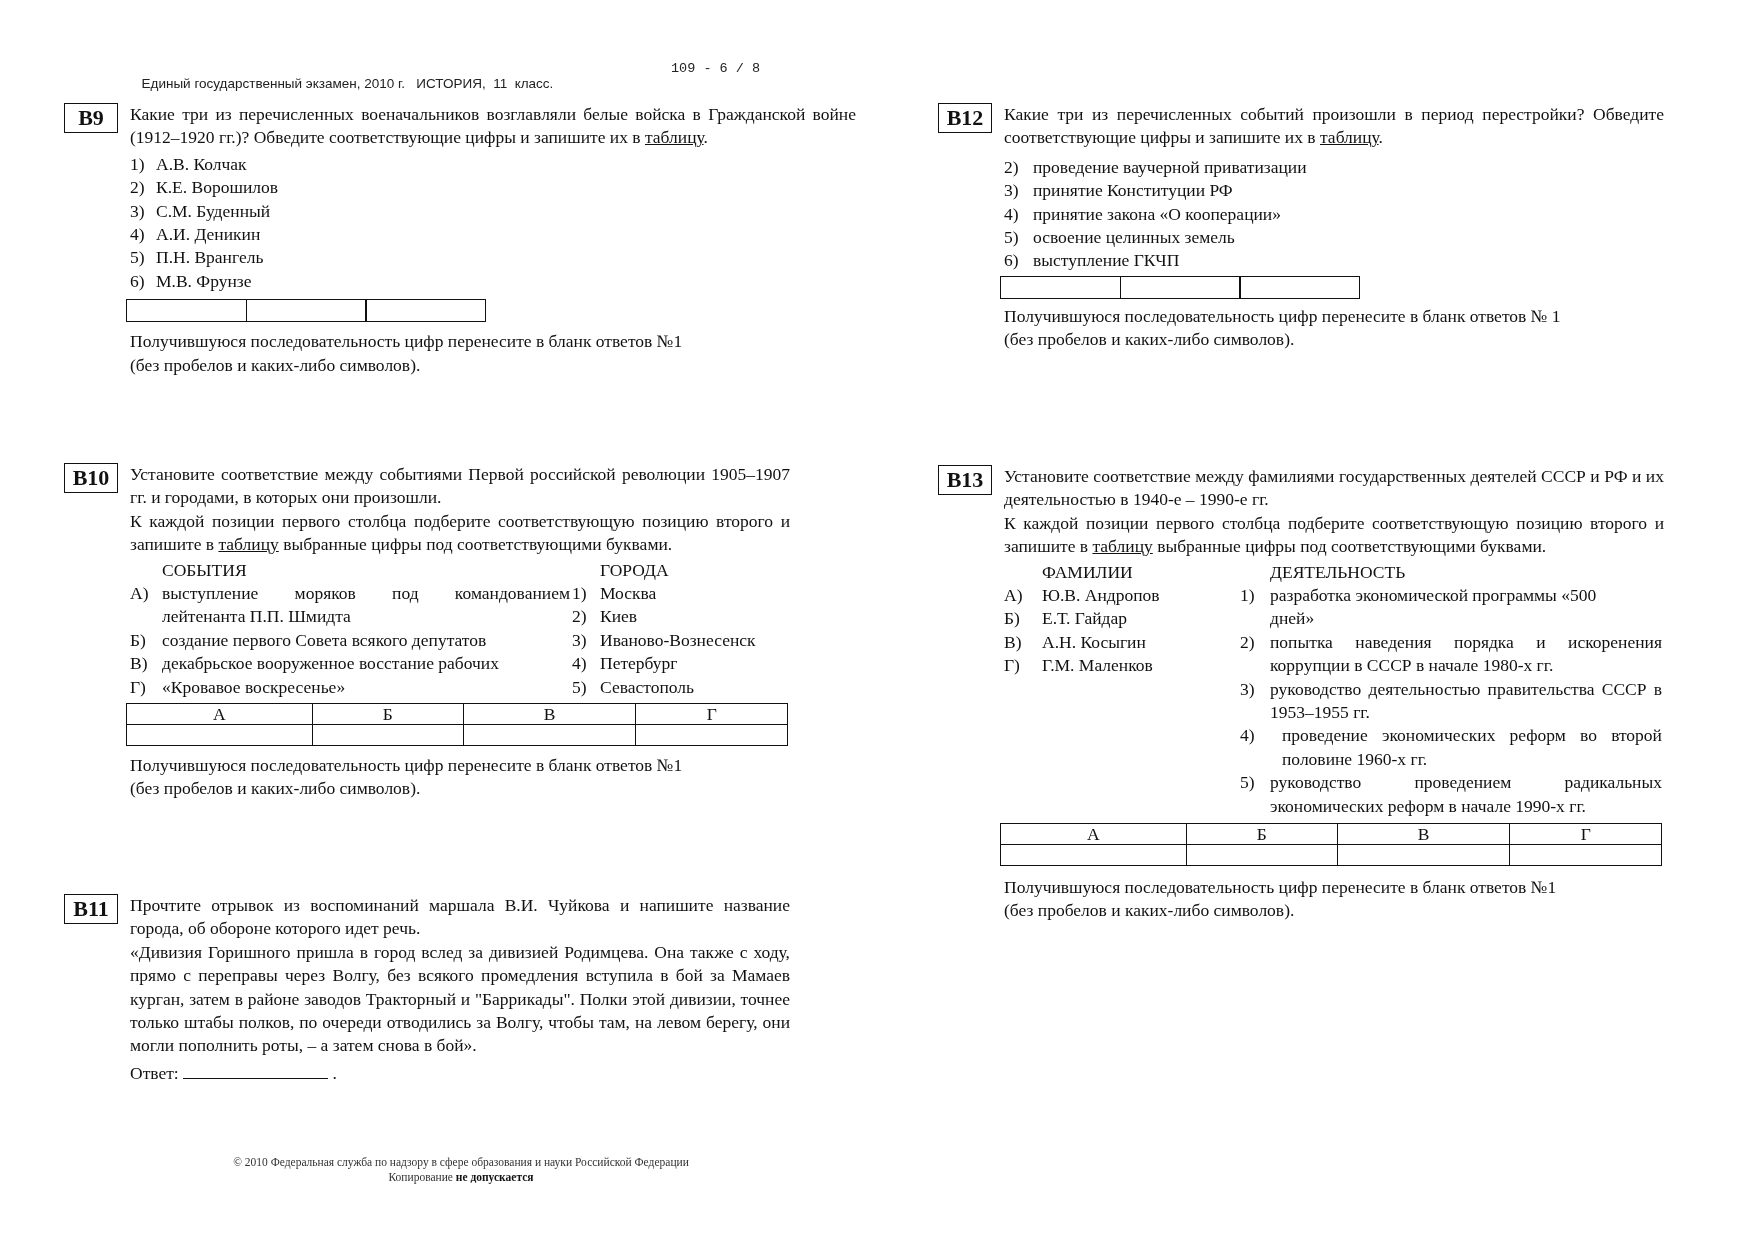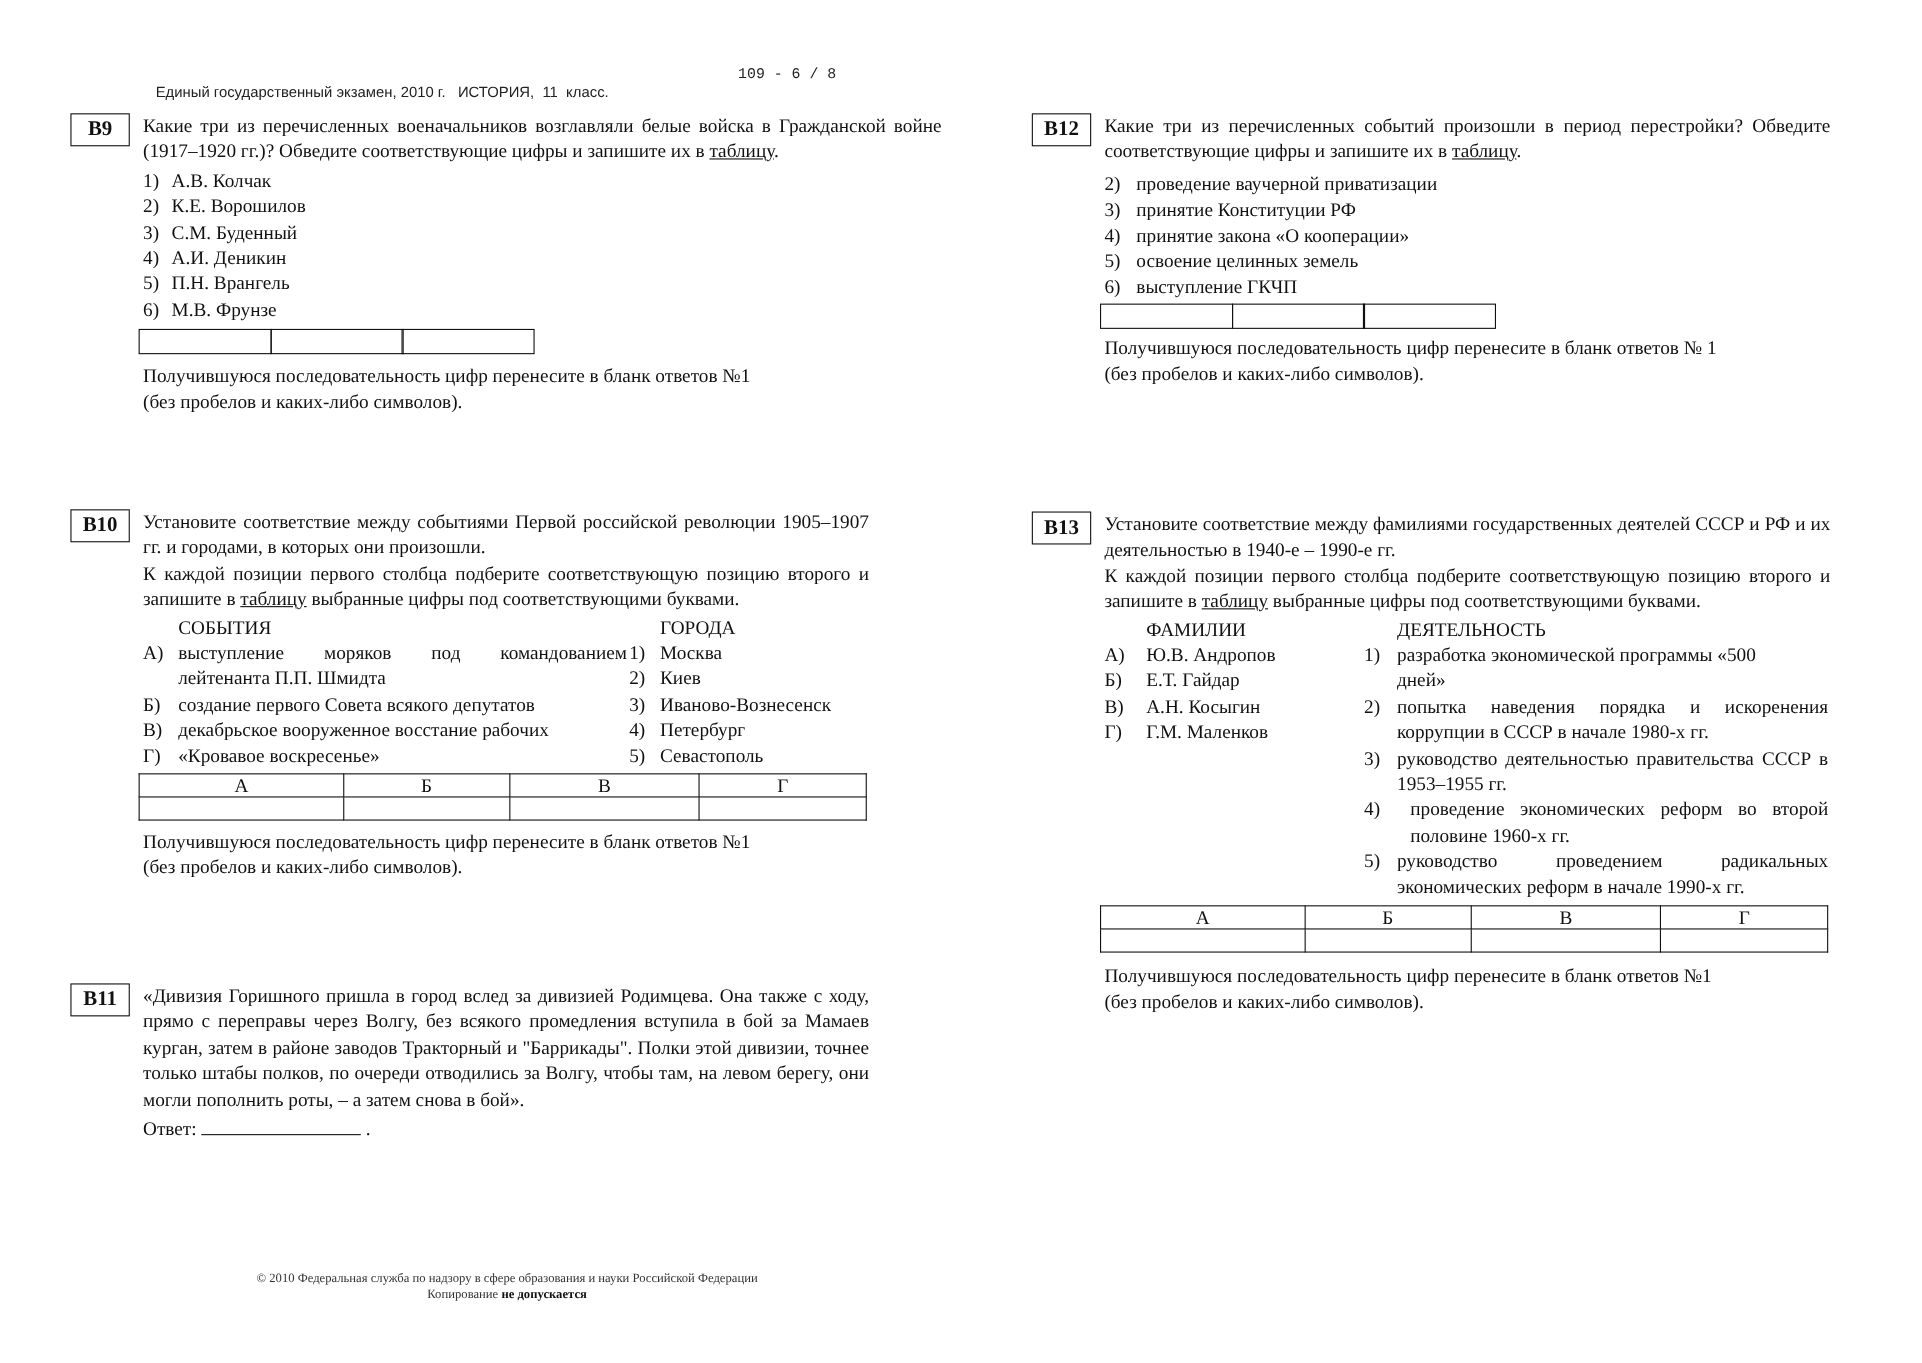--- a/index.html
+++ b/index.html
@@ -1,20 +1,20 @@
 <!DOCTYPE html>
 <html><head>
 <meta charset="utf-8">
 <style>
   html, body { margin: 0; padding: 0; background: #ffffff; }
   body { width: 1747px; height: 1239px; position: relative; overflow: hidden; color: #111; font-family: "Liberation Serif", serif; }
   .hdr { position: absolute; top: 61px; left: 134px; font-family: "Liberation Sans", sans-serif; font-size: 13.5px; color: #222; white-space: pre; }
   .hdr .pg { position: absolute; left: 537px; top: 0; font-family: Liberation Mono, monospace; }
   .task { position: absolute; }
-  .badge { position: absolute; left: 0; top: 0; width: 54px; height: 30px; border: 1.5px solid #111; box-sizing: border-box; font-weight: bold; font-size: 19px; text-align: center; line-height: 27px; }
+  .badge { position: absolute; left: 0; top: 0; width: 54px; height: 30px; border: 1.5px solid #111; box-sizing: border-box; font-weight: bold; font-size: 22px; text-align: center; line-height: 27px; }
   .body { position: absolute; left: 66px; top: 0; font-size: 17.5px; line-height: 23.4px; }
   .j { text-align: justify; text-align-last: left; margin: 0; }
   .u { text-decoration: underline; }
   .list { margin: 3px 0 0 0; padding: 0; list-style: none; }
   .list li { margin: 0; height: 23.4px; }
   .list .n { display: inline-block; width: 26px; }
   .list.wide .n { width: 29px; }
   .ans3 { display: flex; margin-top: 6px; margin-left: -4px; }
   .ans3 .c { width: 121px; height: 23px; border: 1.5px solid #111; box-sizing: border-box; margin-left: -1.5px; }
   .ans3 .c:first-child { margin-left: 0; }
@@ -31,21 +31,21 @@
 <body>
 
 <div class="hdr">
   <span>Единый государственный экзамен, 2010 г.   ИСТОРИЯ,  11  класс.</span>
   <span class="pg">109 - 6 / 8</span>
 </div>
 
 <div class="task" style="left:64px; top:103px; width:726px;">
   <div class="badge">B9</div>
   <div class="body" style="width:726px; left:66px;">
-    <p class="j"><span>Какие три из перечисленных военачальников возглавляли белые войска в Гражданской войне (1917–1920 гг.)? Обведите соответствующие цифры и запишите их в </span><span class="u">таблицу</span><span>.</span></p>
+    <p class="j"><span>Какие три из перечисленных военачальников возглавляли белые войска в Гражданской войне (1912–1920 гг.)? Обведите соответствующие цифры и запишите их в </span><span class="u">таблицу</span><span>.</span></p>
     <ul class="list">
       <li><span class="n">1)</span><span>А.В. Колчак</span></li>
       <li><span class="n">2)</span><span>К.Е. Ворошилов</span></li>
       <li><span class="n">3)</span><span>С.М. Буденный</span></li>
       <li><span class="n">4)</span><span>А.И. Деникин</span></li>
       <li><span class="n">5)</span><span>П.Н. Врангель</span></li>
       <li><span class="n">6)</span><span>М.В. Фрунзе</span></li>
     </ul>
     <div class="ans3">
       <div class="c"></div>
@@ -93,20 +93,21 @@
       </tr>
     </tbody>
       </table>
     <p class="j note"><span>Получившуюся последовательность цифр перенесите в бланк ответов №1</span><br><span>(без пробелов и каких-либо символов).</span></p>
   </div>
 </div>
 
 <div class="task" style="left:64px; top:894px; width:726px;">
   <div class="badge">B11</div>
   <div class="body" style="width:660px; left:66px;">
+    <p class="j">Прочтите отрывок из воспоминаний маршала В.И. Чуйкова и напишите название города, об обороне которого идет речь.</p>
     <p class="j">«Дивизия Горишного пришла в город вслед за дивизией Родимцева. Она также с ходу, прямо с переправы через Волгу, без всякого промедления вступила в бой за Мамаев курган, затем в районе заводов Тракторный и "Баррикады". Полки этой дивизии, точнее только штабы полков, по очереди отводились за Волгу, чтобы там, на левом берегу, они могли пополнить роты, – а затем снова в бой».</p>
     <p style="margin:4px 0 0 0;">
       <span>Ответ:</span>
       <span class="ans-line"></span>
       <span>.</span>
     </p>
   </div>
 </div>
 
 <div class="task" style="left:938px; top:103px; width:726px;">

